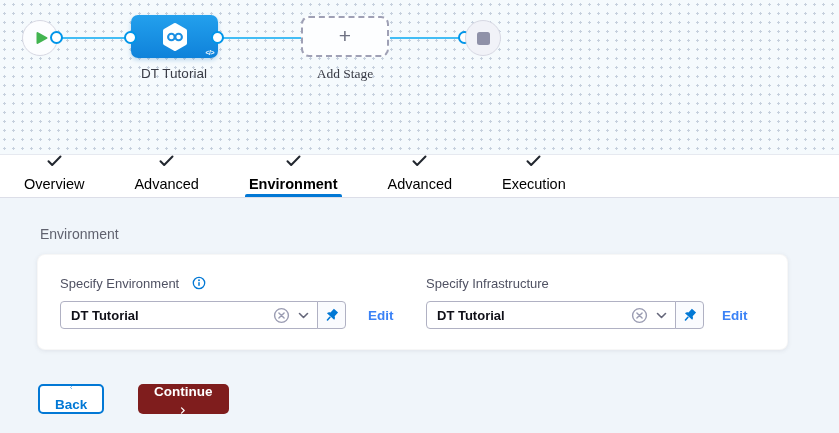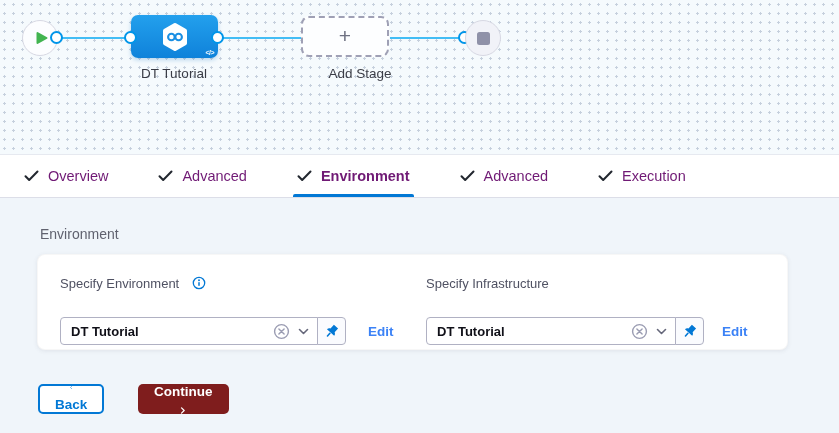--- a/index.html
+++ b/index.html
@@ -37,45 +37,45 @@
     color:rgba(255,255,255,.95); letter-spacing:-.5px; }
 
   .add-stage { position:absolute; left:301px; top:16px; width:88px; height:41px;
     border:2px dashed #9fa0b5; border-radius:8px; background:#fdfeff;
     display:flex; align-items:center; justify-content:center; cursor:pointer; }
   .plus-glyph { font-size:21px; font-weight:300; color:#6f7182; line-height:1; margin-top:-2px; }
 
   .node-label { position:absolute; top:66px; width:120px; text-align:center;
     font-size:13.5px; color:#3a3c46; }
   .stage-label { left:114px; }
-  .add-label   { left:300px; }
+  .add-label   { left:285px;font-family:Liberation Serif, serif; }
 
   
   .tabbar { display:flex; align-items:center; height:43px; background:#fff;
     border-bottom:1px solid #dcdee8; padding-left:20px; gap:42px; }
   .tab { position:relative; display:inline-flex; align-items:center; gap:9px;
-    height:100%; padding:0 4px; font-size:14.5px; color:#701a75; cursor:pointer; }
+    height:100%; padding:0 4px; font-size:14.5px; color:#000000; cursor:pointer;flex-direction:column; }
   .tab .check { display:flex; color:#22272f; }
   .tab.active { font-weight:700; }
   .tab.active::after { content:""; position:absolute; left:0; right:0; bottom:0;
     height:3px; background:#0278d5; border-radius:2px 2px 0 0; }
 
   
   .content { position:relative; width:100%; height:235px; background:#f0f5fa; }
   .section-title { position:absolute; left:40px; top:28px; font-size:14px; color:#60626f; }
 
   .card { position:absolute; left:37px; top:56px; width:751px; height:96px;
     background:#fff; border-radius:8px; border:1px solid rgba(40,41,61,.04);
     box-shadow:0 1px 4px rgba(96,97,112,.12); }
 
   .field-group { position:absolute; top:20px; }
   .fg-env   { left:22px; }
   .fg-infra { left:388px; }
   .field-label { display:flex; align-items:center; gap:13px; font-size:13px;
-    color:#4f5162; margin-bottom:26px; height:16px; }
+    color:#4f5162; margin-bottom:10px; height:16px; }
   .control-row { display:flex; align-items:center; }
 
   .combo { display:flex; height:28px; }
   .combo-input { display:flex; align-items:center; gap:8px; height:28px;
     background:#fff; border:1px solid #b0b1c3; border-radius:4px 0 0 4px;
     padding:0 8px 0 10px; cursor:pointer; }
   .fg-env .combo-input { width:258px; }
   .fg-infra .combo-input { width:250px; }
   .combo-value { flex:1; font-size:13px; font-weight:700; color:#101018;
     white-space:nowrap; overflow:hidden; }

